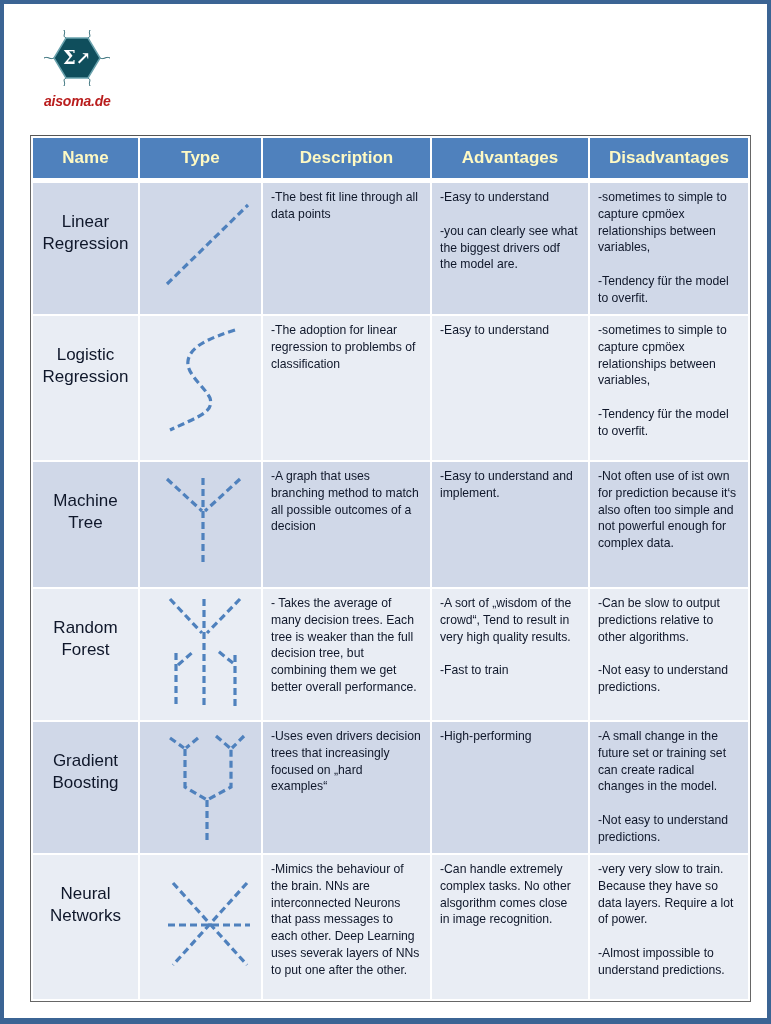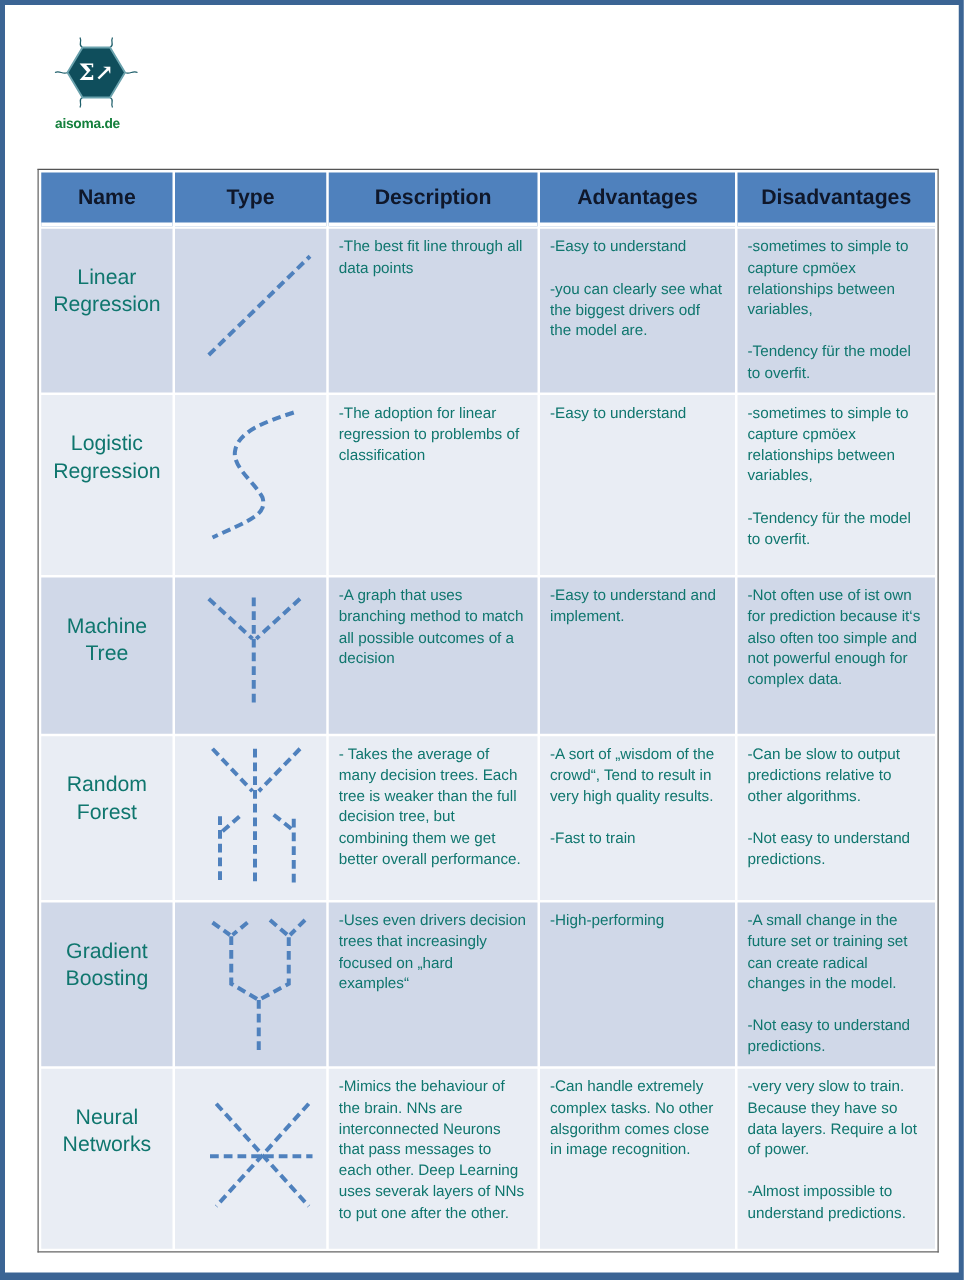--- a/index.html
+++ b/index.html
@@ -7,43 +7,43 @@
       width: 771px; height: 1024px; overflow: hidden;
       background: #3b6494;
       font-family: "Liberation Sans", sans-serif;
     }
     .page {
       position: absolute; left: 4px; top: 4px; width: 763px; height: 1014px;
       background: #ffffff;
     }
     .logo { position: absolute; left: 38px; top: 24px; width: 70px; height: 60px; }
     .logo-text {
-      position: absolute; left: 40px; top: 89px; font-size: 11px; font-weight: bold;
-      color: #15803d; letter-spacing: -0.2px;
+      position: absolute; left: 40px; top: 89px; font-size: 14px; font-weight: bold;
+      color: #b91c1c; letter-spacing: -0.2px; font-style: italic;
     }
     .title {
       position: absolute; left: 134px; top: 62px; font-size: 19px; font-weight: bold;
       color: #111; letter-spacing: -0.2px;
     }
     table.grid {
       position: absolute; left: 26px; top: 131px;
       border-collapse: separate; border-spacing: 2px;
       background: #ffffff;
       border: 1px solid #666;
       border-top: 1px solid #555;
       width: 720px;
       table-layout: fixed;
     }
     th {
-      background: #4f81bd; color: #0f172a; font-size: 17px; font-weight: bold;
+      background: #4f81bd; color: #fef9c3; font-size: 17px; font-weight: bold;
       height: 40px; padding: 0; text-align: center; vertical-align: middle;
       border-bottom: 3px solid #ffffff;
     }
     td {
-      font-size: 12.2px; line-height: 16.8px; color: #0f766e; vertical-align: top;
+      font-size: 12.2px; line-height: 16.8px; color: #0f172a; vertical-align: top;
       padding: 6px 8px 6px 8px;
     }
     tr.odd td { background: #d0d8e8; }
     tr.even td { background: #e9edf4; }
     td.name {
       text-align: center; vertical-align: top; font-size: 17px; line-height: 22px;
       padding-top: 28px;
     }
     td.type { padding: 0; text-align: center; vertical-align: middle; }
     td.type svg { display: block; margin: 0 auto; }

